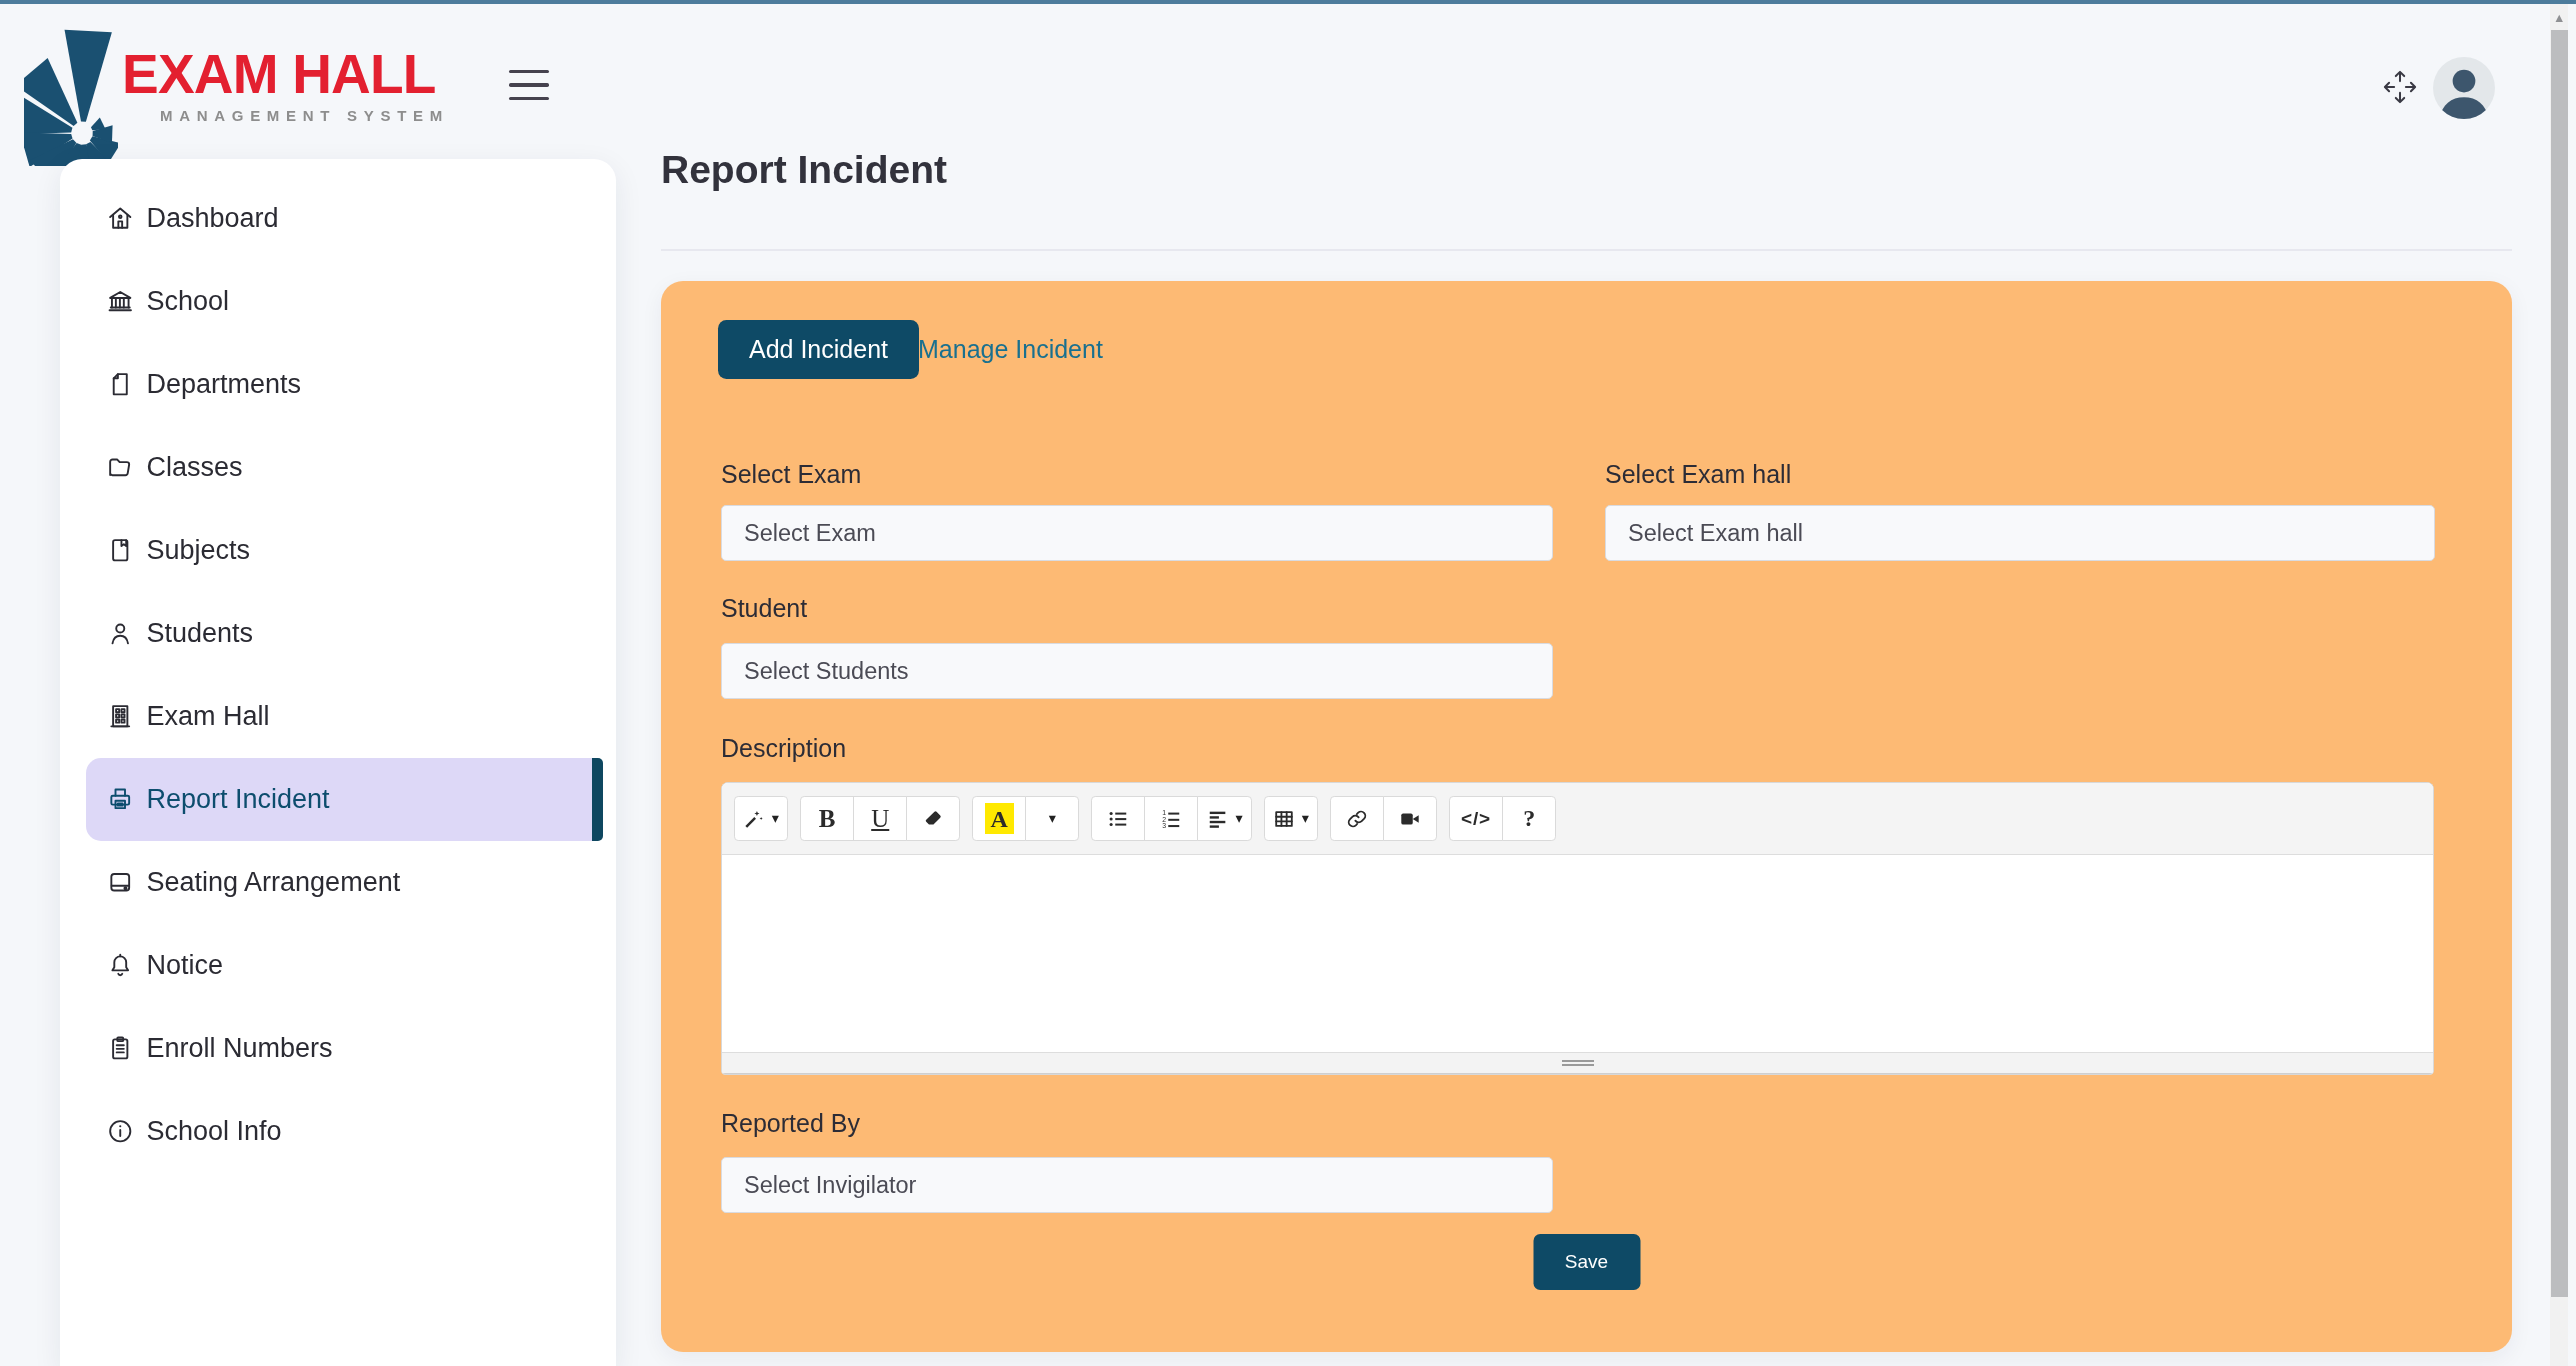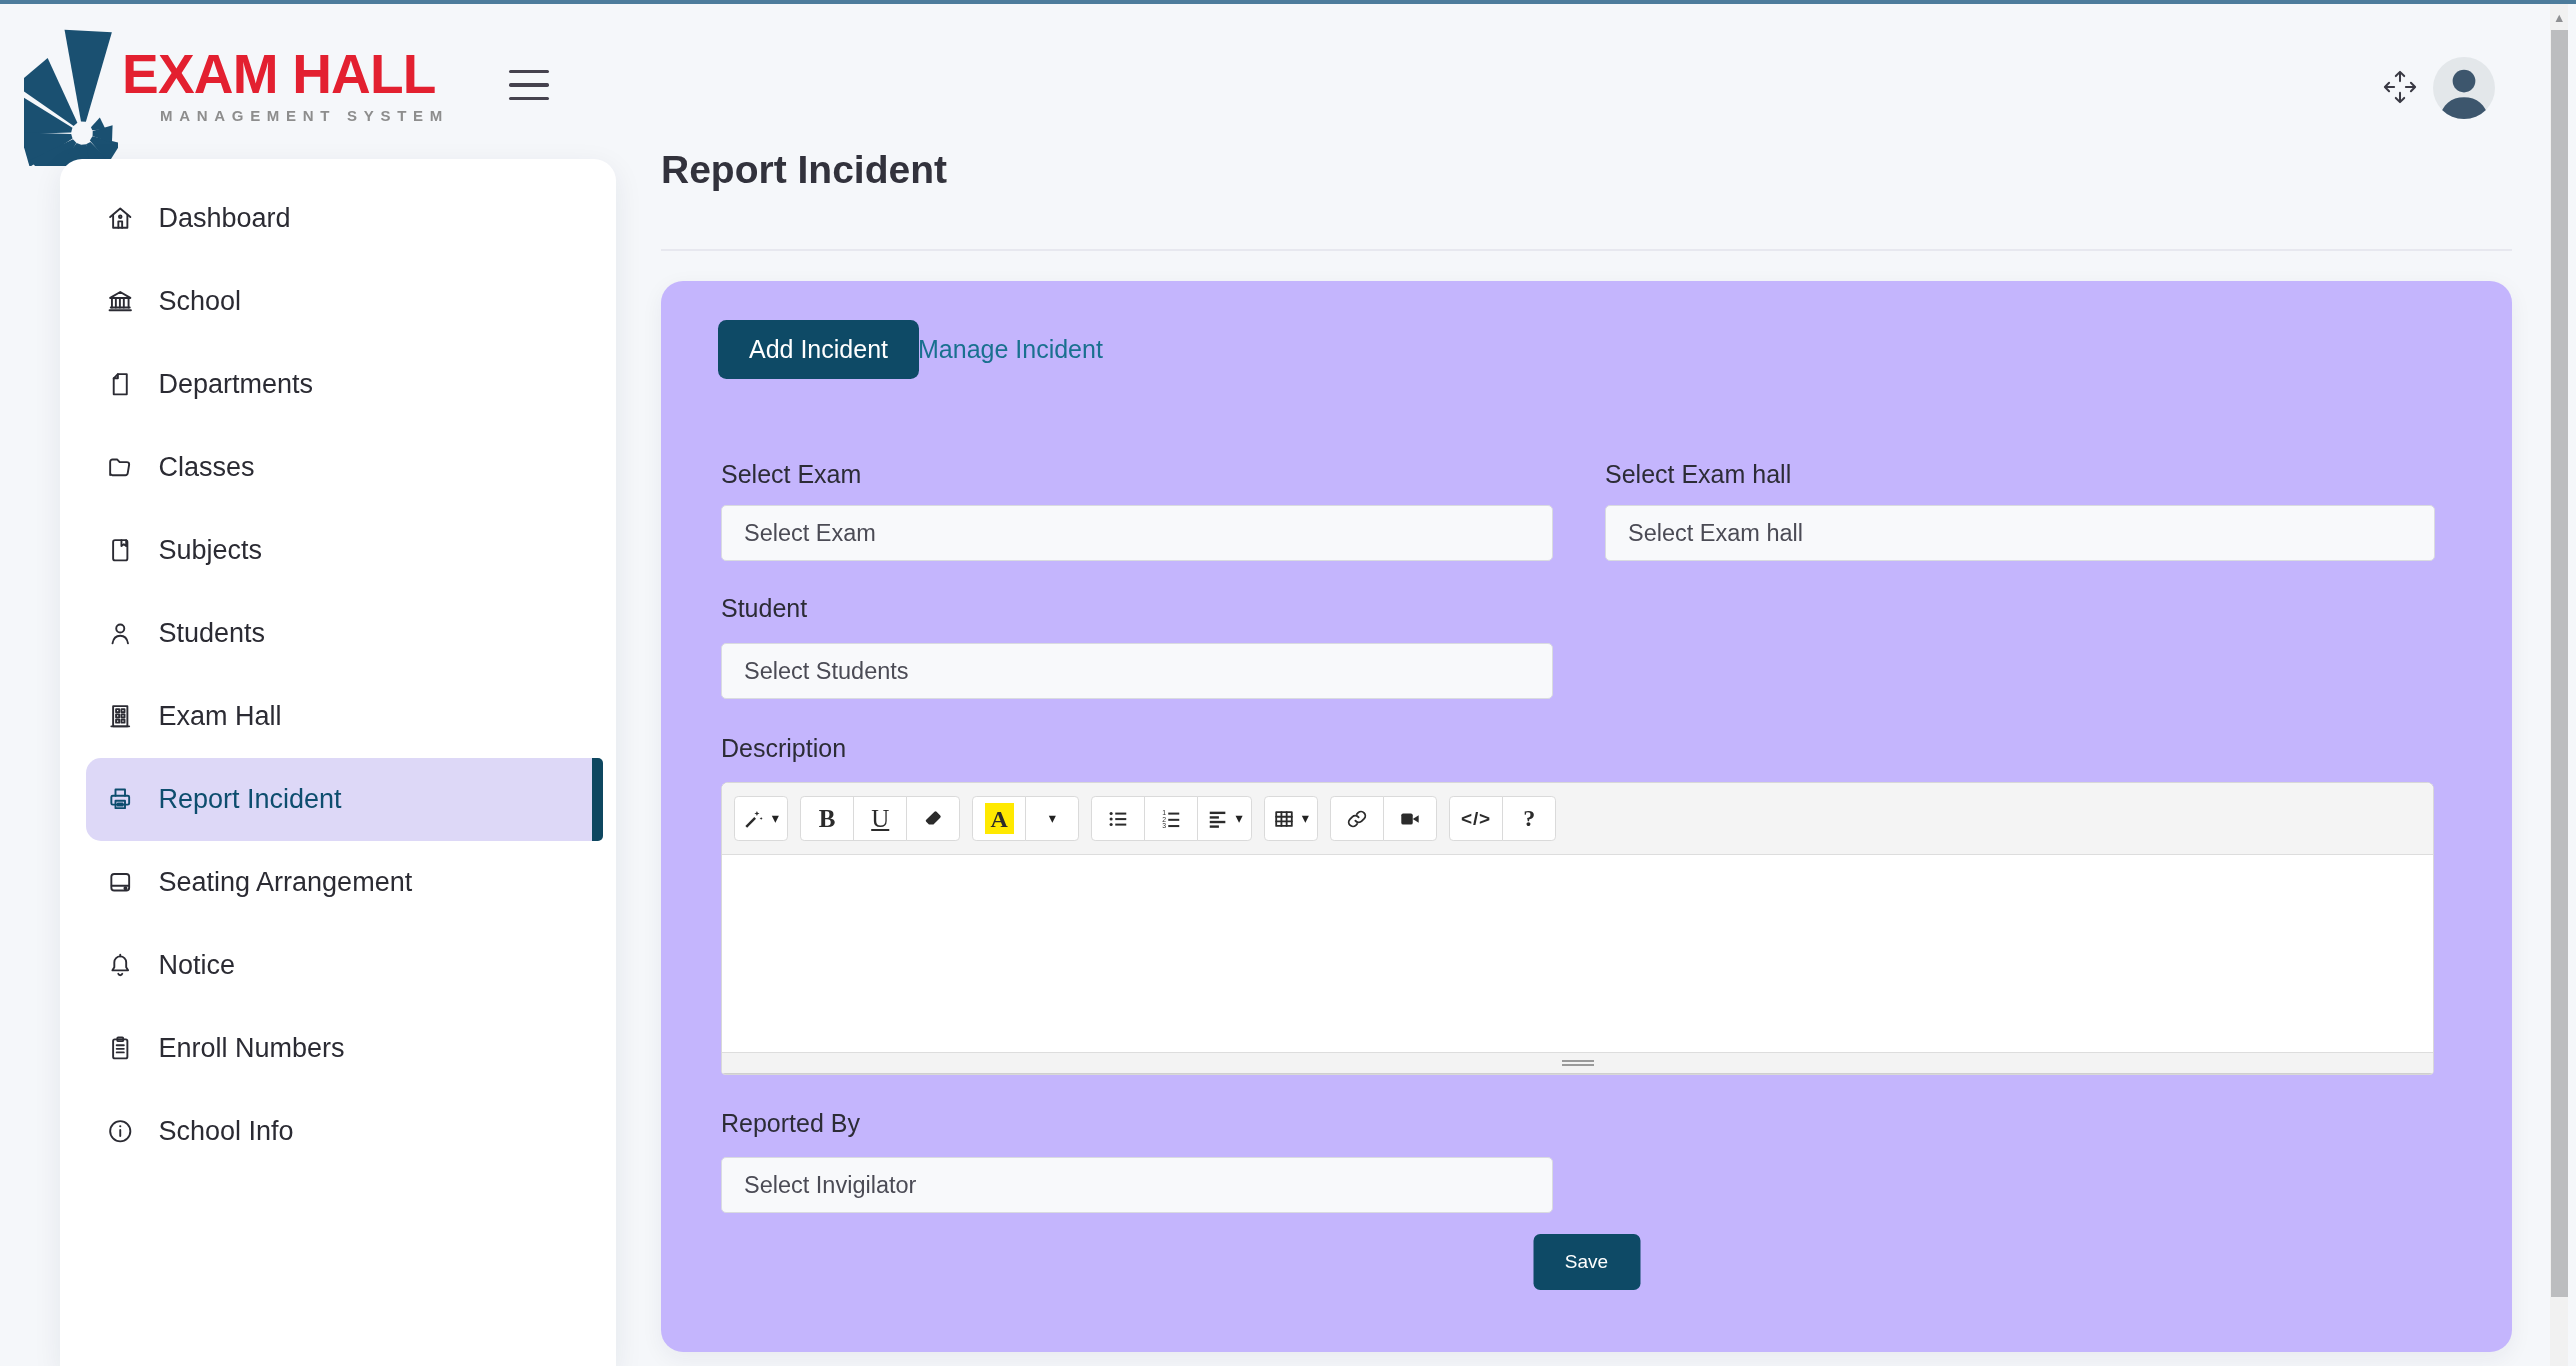--- a/index.html
+++ b/index.html
@@ -28,37 +28,37 @@
   .scroll-up{position:absolute;top:6.7px;left:0;width:18.4px;height:22px;color:#8f9093;font-size:12.6px;text-align:center;line-height:22px;}
   .scroll-thumb{position:absolute;top:30px;left:0.8px;width:17px;height:1267px;background:#bcbdbf;}
 
   
   .sidebar{
     left:60px;top:159px;width:556px;height:1208px;background:#ffffff;
     border-radius:22px 22px 0 0;box-shadow:0 8.4px 28.5px rgba(30,40,70,.08);
     padding-top:17.6px;box-sizing:border-box;
   }
   .side-item{
-    height:83px;display:flex;align-items:center;gap:24px;padding-left:46px;
+    height:83px;display:flex;align-items:center;gap:12px;padding-left:46px;
     font-size:27px;color:#2b2b33;font-weight:500;cursor:pointer;box-sizing:border-box;
   }
   .side-item svg{width:28.5px;height:28.5px;flex:0 0 28.5px;}
   .side-item.active{
     margin:0 12.6px 0 26px;padding-left:20px;
     background:#ddd8f7;color:#0d4d6e;
     border-right:11px solid #0e4760;
     border-radius:15px 5px 5px 15px;
   }
   .sicon{stroke:currentColor;fill:none;stroke-width:1.6;stroke-linecap:round;stroke-linejoin:round;}
 
   
   .page-title{left:661px;top:148px;font-size:39px;font-weight:600;color:#32323c;}
   .title-divider{left:661px;top:249px;width:1851px;height:1.7px;background:#e7e8ef;}
   .card{
-    left:661px;top:281px;width:1851px;height:1071px;background:#c4b5fd;border-radius:22px;
+    left:661px;top:281px;width:1851px;height:1071px;background:#fdba74;border-radius:22px;
     box-shadow:0 6.7px 22px rgba(30,40,70,.06);
   }
   .card .abs{position:absolute;}
 
   .tab-active{
     left:57px;top:39px;height:59px;padding:0 31px;border:none;border-radius:8.4px;
     background:#0e4a66;color:#fff;font-size:25px;font-weight:500;display:flex;align-items:center;cursor:pointer;
     font-family:"Liberation Sans", sans-serif;
   }
   .tab-link{

